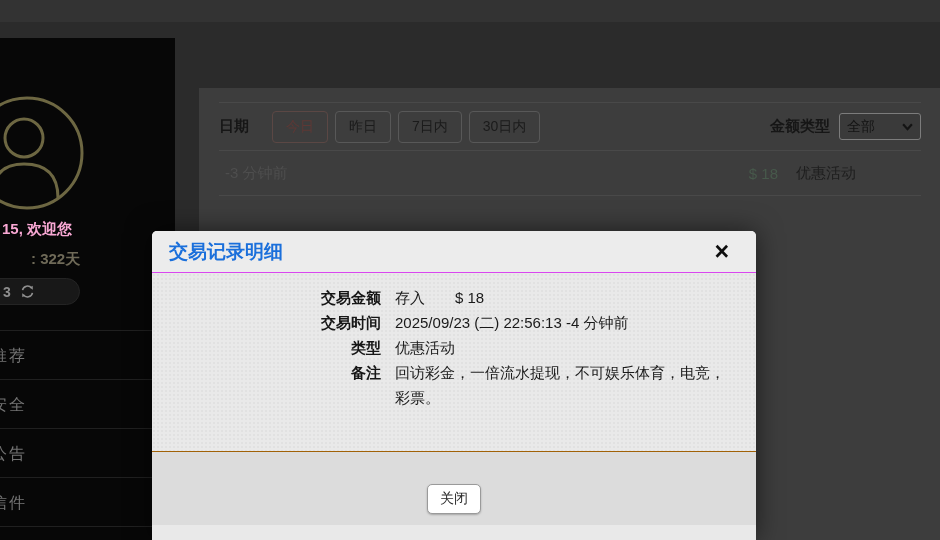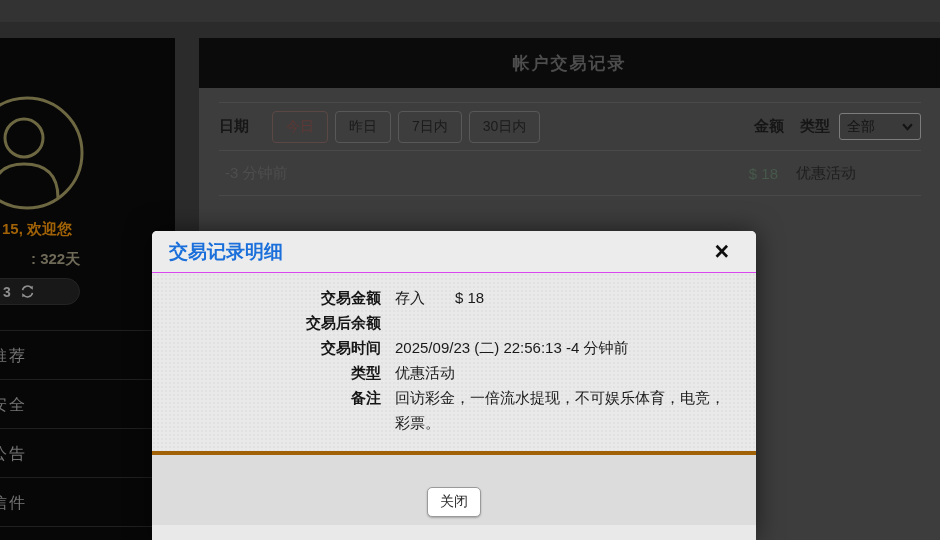--- a/index.html
+++ b/index.html
@@ -6,59 +6,59 @@
   html,body { margin:0; padding:0; background:#2b2b2b; }
   body { font-family:"Liberation Sans","DejaVu Sans",sans-serif; }
   .screen { position:relative; width:940px; height:540px; overflow:hidden; background:#2b2b2b; }
 
   
   .topbar { position:absolute; top:0; left:0; width:940px; height:22px; background:#333333; }
 
   
   .sidebar { position:absolute; top:38px; left:0; width:175px; height:502px; background:#070707; overflow:hidden; }
   .avatar { position:absolute; left:-32px; top:56px; }
-  .welcome-text { position:absolute; top:182px; left:2px; font-size:15px; font-weight:bold; color:#a16207; white-space:nowrap; }
+  .welcome-text { position:absolute; top:182px; left:2px; font-size:15px; font-weight:bold; color:#f9a8d4; white-space:nowrap; }
   .days-text { position:absolute; top:212px; left:0; font-size:15px; font-weight:bold; color:#6f6a58; white-space:nowrap;padding-left:31px; }
   .pill { position:absolute; top:240px; left:-22px; width:102px; height:27px; background:#181818; border:1px solid #242424; border-radius:14px; display:flex; align-items:center; padding-left:24px; gap:8px; color:#8d8d8d; font-weight:bold; font-size:14px; cursor:pointer; }
   .menu { position:absolute; top:292px; left:0; width:175px; border-top:1px solid #202020; }
   .menu-item { height:49px; line-height:49px; border-bottom:1px solid #202020; color:#747474; font-size:16px; cursor:pointer; overflow:hidden; }
   .menu-item span { display:inline-block; margin-left:-9px; letter-spacing:2px; }
 
   
   .main-header { position:absolute; top:38px; left:199px; width:741px; height:50px; background:#0b0b0b; display:flex; align-items:center; justify-content:center; }
   .main-title { color:#4d4d4d; font-size:17px; font-weight:bold; letter-spacing:2px; }
   .panel { position:absolute; top:88px; left:199px; width:741px; height:452px; background:#3d3d3d; }
   .panel-inner { margin:14px 19px 0 20px; border-top:1px solid #494949; }
   .filter-row { height:48px; display:flex; align-items:center; border-bottom:1px solid #494949; }
   .flabel { font-weight:bold; font-size:15px; color:#161616; }
   .date-label { margin-right:16px; }
   .fbtn { margin-left:7px; padding:6px 13px; font-size:14px; color:#1b1b1b; background:transparent; border:1px solid #585858; border-radius:4px; font-family:inherit; cursor:pointer; }
   .fbtn.active { color:#5e3835; border-color:#5b4744; }
   .fspacer { flex:1; }
-  .amount-label { margin-right:16px; }
+  .amount-label { }
   .type-label { margin-right:9px; }
   .fselect { width:82px; height:27px; background:#3a3a3a; border:1px solid #7c7c7c; border-radius:3px; display:flex; align-items:center; justify-content:space-between; padding:0 7px; font-size:14px; color:#141414; cursor:pointer; }
   .txn-row { height:45px; display:flex; align-items:center; border-bottom:1px solid #494949; font-size:15px; cursor:pointer; }
   .txn-date { color:#1e1e1e; }
   .txn-rel { color:#4e4e4e; margin-left:6px; }
   .txn-amount { color:#47594b; }
   .txn-type { color:#1e1e1e; margin-left:18px; margin-right:65px; }
 
   
   .modal { position:absolute; left:152px; top:231px; width:604px; height:309px; border-radius:5px 5px 0 0; box-shadow:0 0 26px rgba(0,0,0,0.55); overflow:hidden; background:#e9e9e9; }
   .modal-header { height:42px; background:#ececec; border-bottom:1px solid #d946ef; display:flex; align-items:center; padding:0 17px; }
   .modal-title { color:#1a6fdb; font-size:19px; font-weight:bold; flex:1; }
   .modal-close { font-size:25px; font-weight:bold; color:#0d0d0d; cursor:pointer; line-height:1; margin-right:10px; }
   .modal-body { height:178px; padding-top:12px; background-color:#e9e9e9;
     background-image:radial-gradient(rgba(0,0,0,0.035) 1px, transparent 1.2px); background-size:4px 4px; }
   .mrow { display:grid; grid-template-columns:243px auto; }
   .mlabel { text-align:right; font-weight:bold; color:#161616; padding-right:14px; font-size:15px; line-height:25px; }
   .mvalue { color:#1a1a1a; font-size:15px; line-height:25px; padding-right:22px; }
   .mvalue-flex { display:flex; gap:30px; }
-  .modal-footer { height:74px; background:#dcdcdc; border-top:4px solid #a16207; display:flex; justify-content:center; }
+  .modal-footer { height:74px; background:#dcdcdc; border-top:1px solid #a16207; display:flex; justify-content:center; }
   .close-btn { margin-top:32px; height:30px; padding:0 12px; background:#ffffff; border:1px solid #9a9a9a; border-radius:5px; font-size:14px; color:#2b2b2b; box-shadow:0 1px 2px rgba(0,0,0,0.25); font-family:inherit; cursor:pointer; }
 </style>
 </head>
 <body>
 
 <div class="screen">
   <div class="topbar"></div>
 
   <div class="sidebar">
     <svg class="avatar" width="118" height="118" viewBox="0 0 118 118">
@@ -79,23 +79,20 @@
     </div>
     <div class="menu">
       <div class="menu-item"><span>推荐</span></div>
       <div class="menu-item"><span>安全</span></div>
       <div class="menu-item"><span>公告</span></div>
       <div class="menu-item"><span>信件</span></div>
       <div class="menu-item"><span>专区</span></div>
     </div>
   </div>
 
-  <div class="main-header">
-    <span class="main-title">帐户交易记录</span>
-  </div>
   <div class="panel">
     <div class="panel-inner">
       <div class="filter-row">
         <span class="flabel date-label">日期</span>
         <button class="fbtn active">今日</button>
         <button class="fbtn">昨日</button>
         <button class="fbtn">7日内</button>
         <button class="fbtn">30日内</button>
         <span class="fspacer"></span>
         <span class="flabel amount-label">金额</span>
@@ -123,21 +120,20 @@
     </div>
     <div class="modal-body">
       <div class="mrow">
         <span class="mlabel">交易金额</span>
         <span class="mvalue mvalue-flex">
           <span>存入</span>
           <span>$ 18</span>
         </span>
       </div>
       <div class="mrow">
-        <span class="mlabel">交易后余额</span>
       </div>
       <div class="mrow">
         <span class="mlabel">交易时间</span>
         <span class="mvalue">2025/09/23 (二) 22:56:13 -4 分钟前</span>
       </div>
       <div class="mrow">
         <span class="mlabel">类型</span>
         <span class="mvalue">优惠活动</span>
       </div>
       <div class="mrow">

